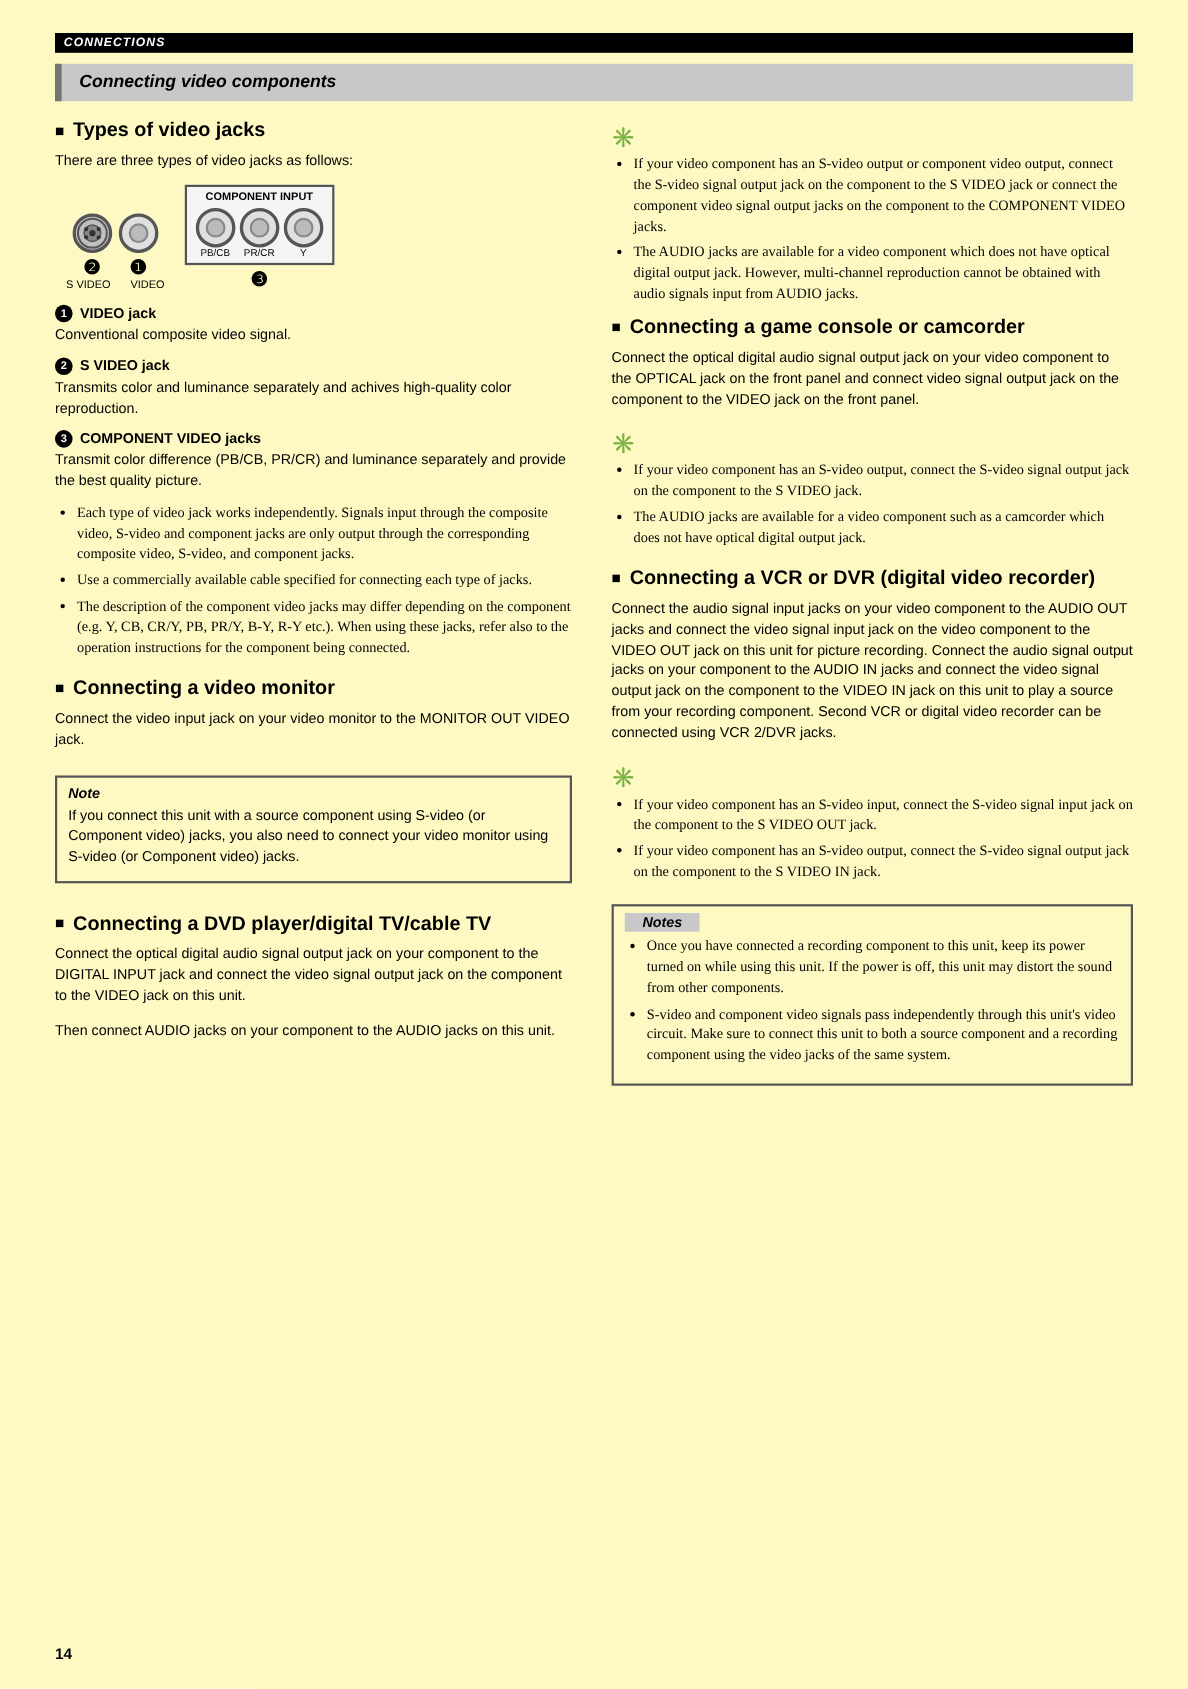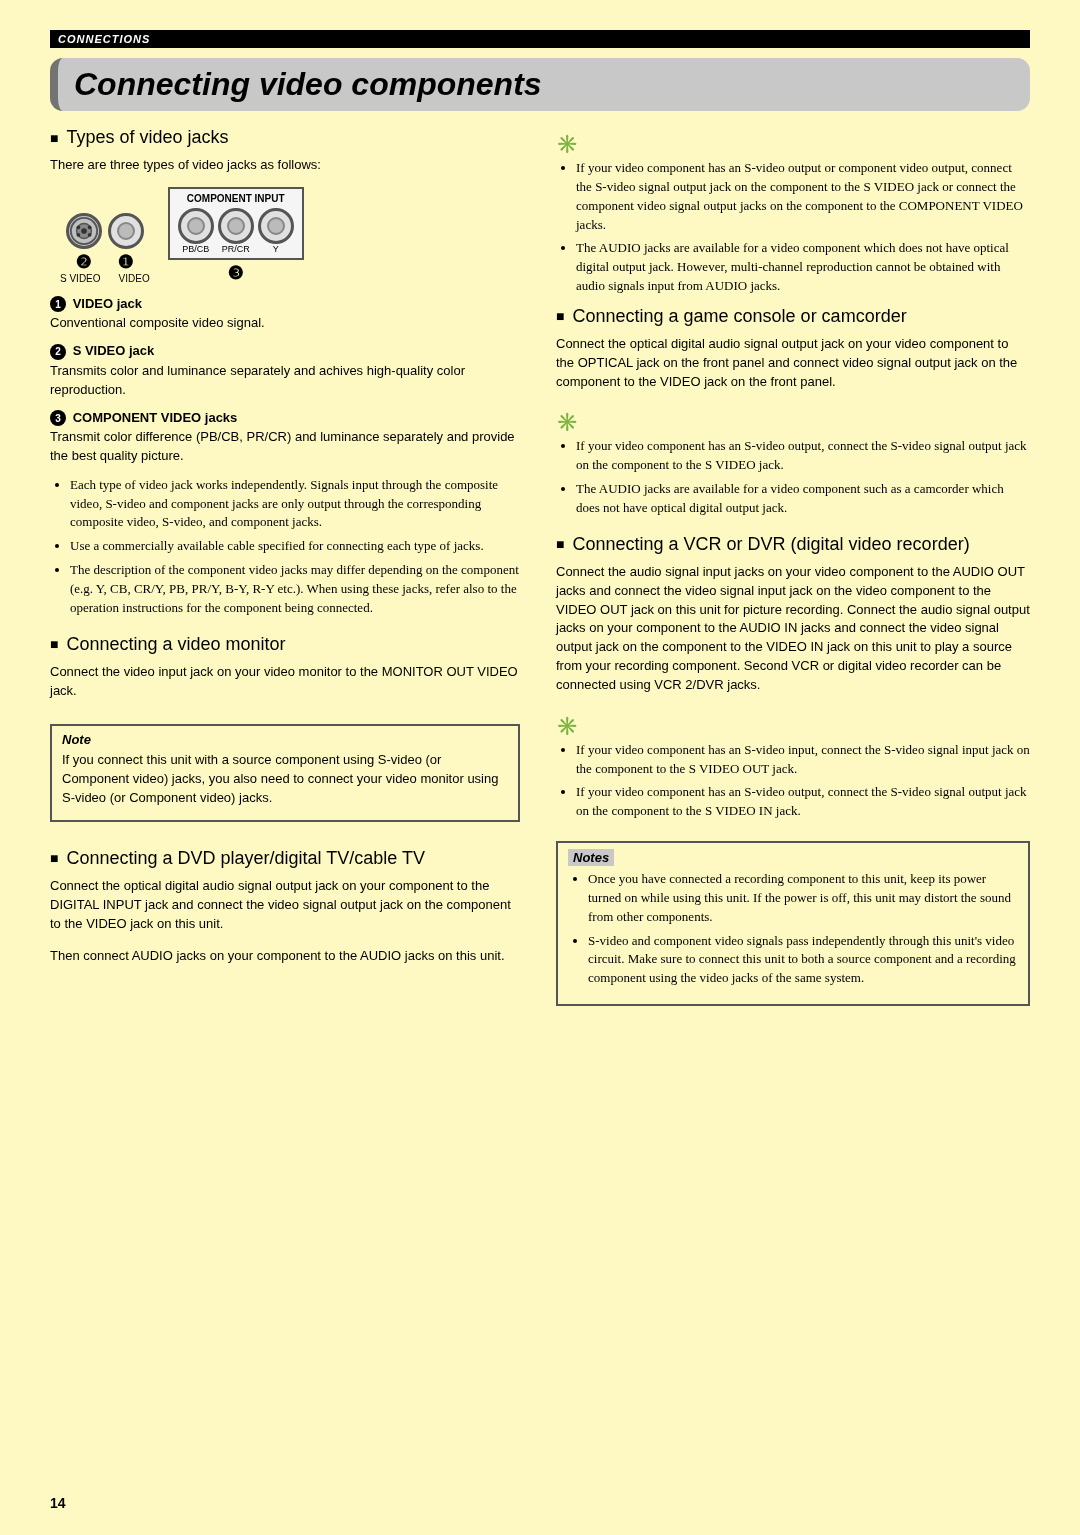--- a/index.html
+++ b/index.html
@@ -25,42 +25,41 @@
       font-weight: bold;
       letter-spacing: 1px;
       padding: 3px 8px;
       margin-bottom: 10px;
       display: inline-block;
       font-style: italic;
       width: 100%;
     }
     .main-title {
       background: #c8c8c8;
-      font-size: 32px;
+      font-size: 16px;
       font-style: italic;
       font-weight: bold;
       padding: 8px 16px;
       margin-bottom: 16px;
-      border-left: 8px solid #737373;
-      border-radius: 13px;
+      border-left: 6px solid #737373;
     }
     .two-col {
       display: flex;
       gap: 36px;
     }
     .left-col {
       width: 470px;
       flex-shrink: 0;
     }
     .right-col {
       flex: 1;
     }
     .section-title {
       font-size: 18px;
-      font-weight: normal;
+      font-weight: bold;
       margin-bottom: 8px;
       display: flex;
       align-items: center;
       gap: 8px;
     }
     .section-title::before {
       content: '■';
       font-size: 14px;
     }
     .subtitle {
@@ -182,21 +181,21 @@
       font-weight: bold;
       font-style: italic;
       font-size: 13px;
       margin-bottom: 4px;
     }
     .note-box-title-notes {
       font-weight: bold;
       font-style: italic;
       font-size: 13px;
       background: #c8c8c8;
-      padding: 1px 5px;
+      padding: 1px 16px;
       margin-bottom: 4px;
       display: inline-block;
     }
     .section-body {
       margin-bottom: 14px;
       line-height: 1.45;
     }
     .tip-icon {
       display: inline-block;
       margin: 6px 0 4px 0;

